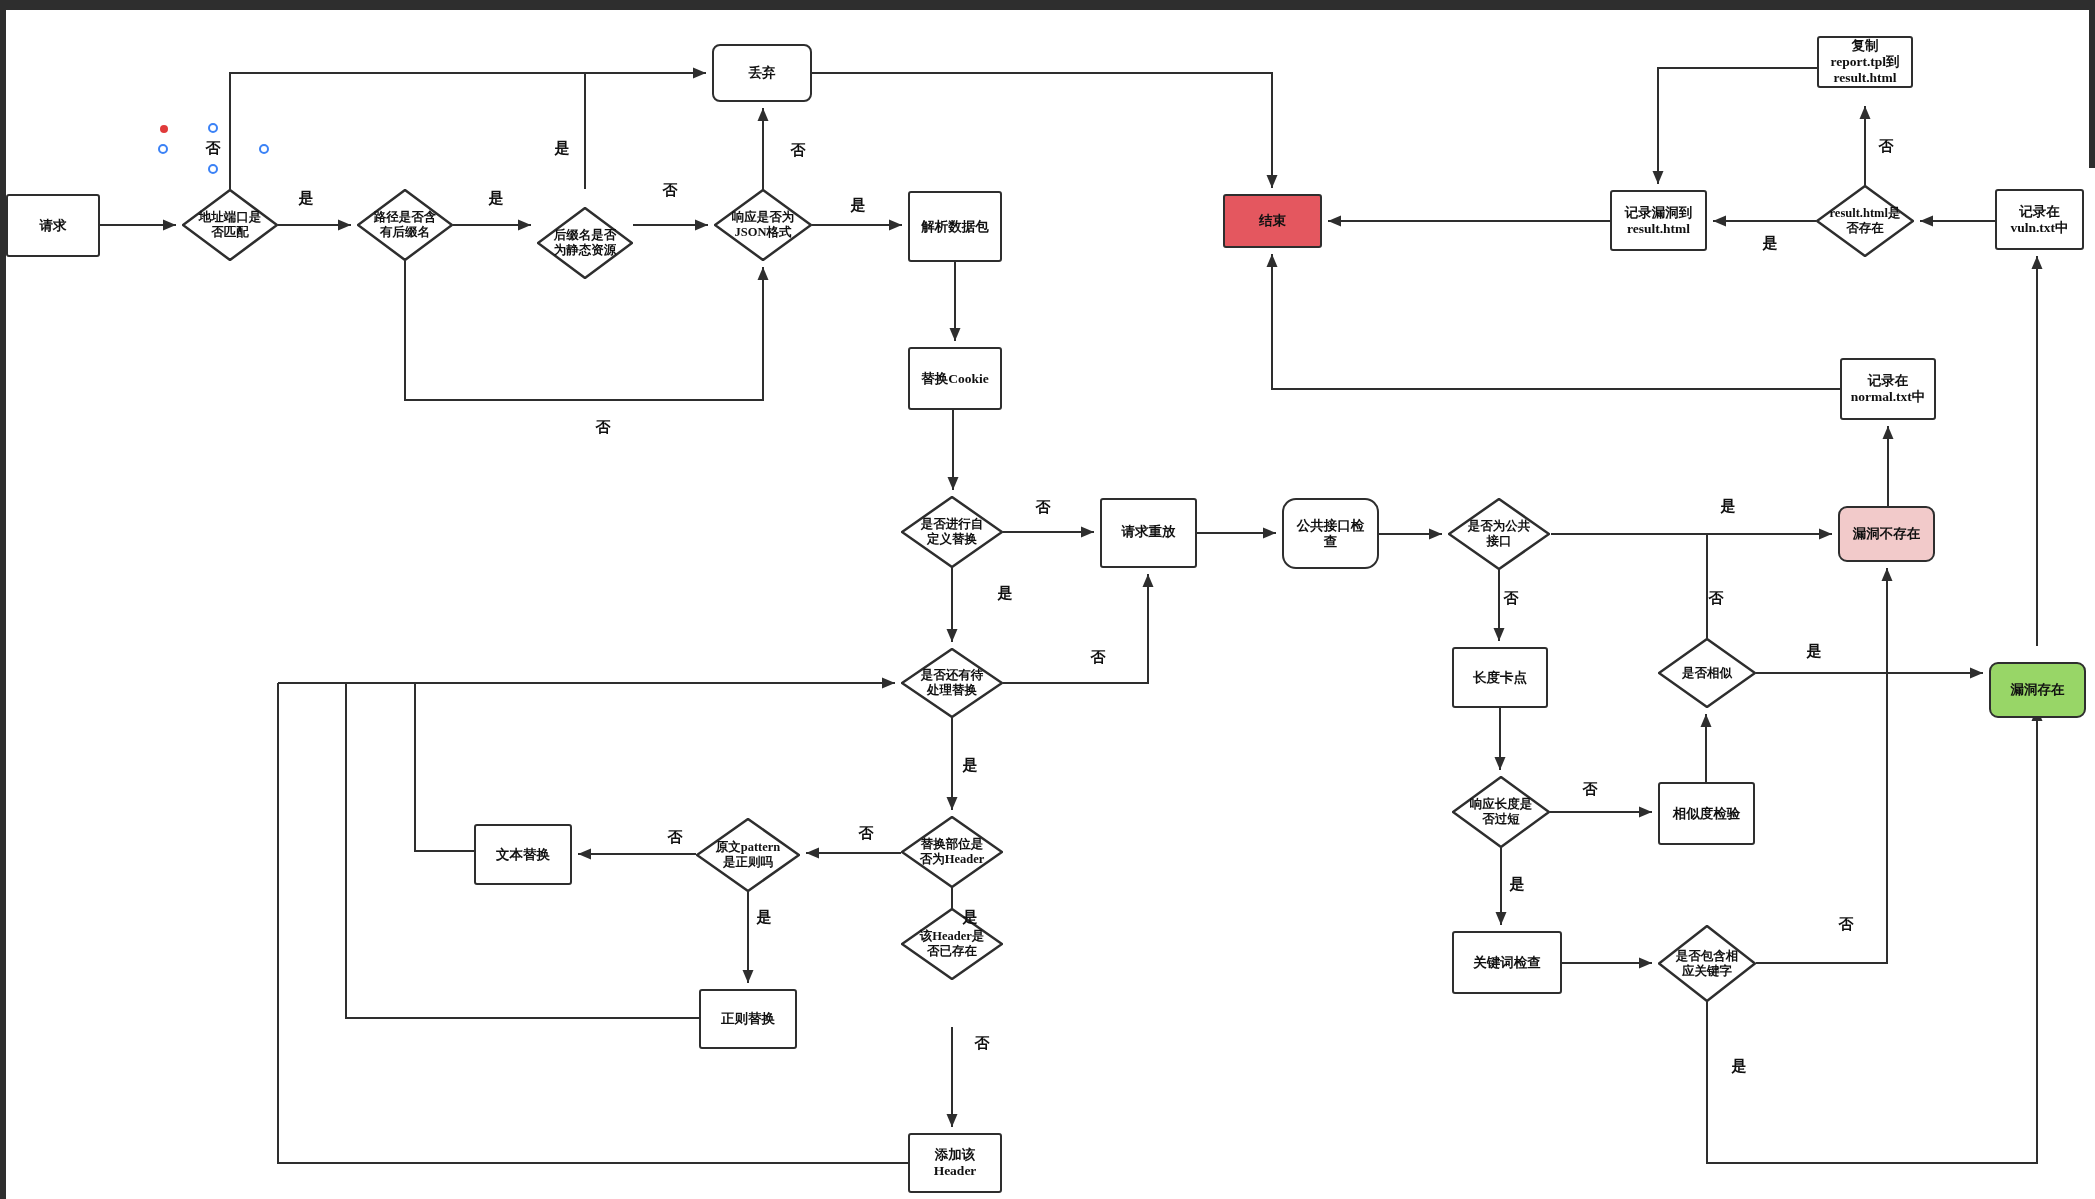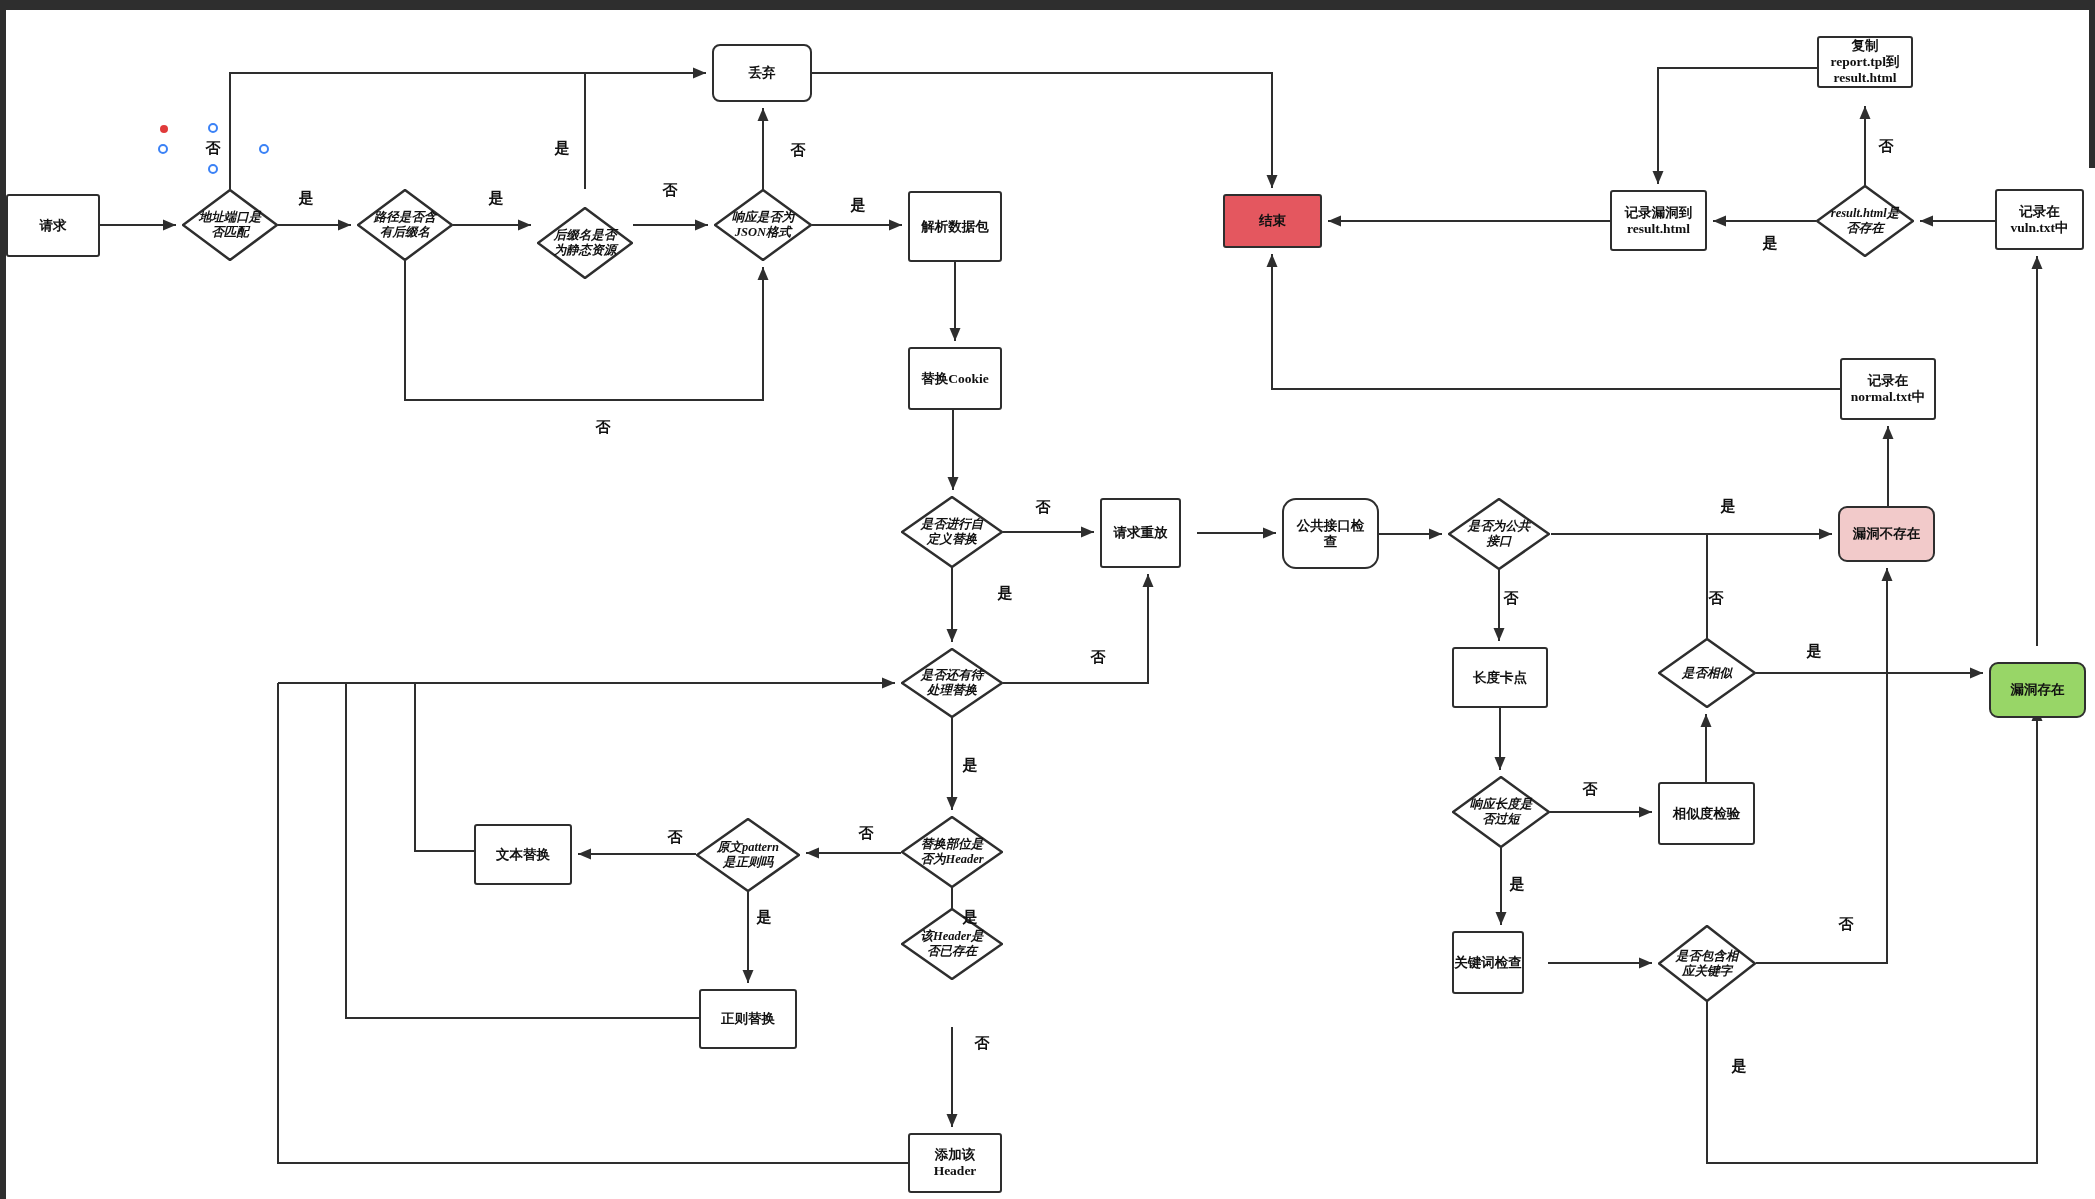--- a/index.html
+++ b/index.html
@@ -17,21 +17,21 @@
     display:flex;align-items:center;justify-content:center;
     text-align:center;
     font-weight:bold;
     color:#111;
     line-height:1.18;
     white-space:pre-line;
   }
   .node.rect{background:#fff;border:2.5px solid #2e2e2e;font-size:13.5px;}
   .node.diamond{border:none;background:transparent;font-size:12.5px;}
   .node.diamond svg{position:absolute;left:0;top:0;}
-  .node.diamond .txt{position:relative;z-index:2;font-style:italic;}
+  .node.diamond .txt{position:relative;z-index:2;}
   .edge-label{
     position:absolute;
     transform:translate(-50%,-50%);
     font-size:15px;font-weight:bold;color:#111;
     background:transparent;
   }
   .handle{position:absolute;border-radius:50%;transform:translate(-50%,-50%);box-sizing:border-box;}
   #edges{position:absolute;left:0;top:0;z-index:1;}
   .node,.edge-label{z-index:2;}
 </style>
@@ -128,30 +128,30 @@
       <polygon points="1658,184 1652.5,171 1663.5,171" fill="#2e2e2e"></polygon>
       <polyline points="1610,221 1328,221" fill="none" stroke="#2e2e2e" stroke-width="2"></polyline>
       <polygon points="1328,221 1341,215.5 1341,226.5" fill="#2e2e2e"></polygon>
       <polyline points="812,73 1272,73 1272,188" fill="none" stroke="#2e2e2e" stroke-width="2"></polyline>
       <polygon points="1272,188 1266.5,175 1277.5,175" fill="#2e2e2e"></polygon>
     </svg>
     <div class="node rect" style="left: 6px; top: 194px; width: 94px; height: 63px; background: rgb(255, 255, 255); border-radius: 3px;"><div class="txt">请求</div></div>
     <div class="node rect" style="left: 712px; top: 44px; width: 100px; height: 58px; background: rgb(255, 255, 255); border-radius: 8px;"><div class="txt">丢弃</div></div>
     <div class="node rect" style="left: 908px; top: 191px; width: 94px; height: 71px; background: rgb(255, 255, 255); border-radius: 3px;"><div class="txt">解析数据包</div></div>
     <div class="node rect" style="left: 908px; top: 347px; width: 94px; height: 63px; background: rgb(255, 255, 255); border-radius: 3px;"><div class="txt">替换Cookie</div></div>
-    <div class="node rect" style="left: 1100px; top: 498px; width: 81px; height: 70px; background: rgb(255, 255, 255); border-radius: 3px;"><div class="txt">请求重放</div></div>
+    <div class="node rect" style="left: 1100px; top: 498px; width: 97px; height: 70px; background: rgb(255, 255, 255); border-radius: 3px; font-family: Liberation Mono, monospace;"><div class="txt">请求重放</div></div>
     <div class="node rect" style="left: 1282px; top: 498px; width: 97px; height: 71px; background: rgb(255, 255, 255); border-radius: 14px;"><div class="txt">公共接口检
 查</div></div>
     <div class="node rect" style="left: 474px; top: 824px; width: 98px; height: 61px; background: rgb(255, 255, 255); border-radius: 3px;"><div class="txt">文本替换</div></div>
     <div class="node rect" style="left: 699px; top: 989px; width: 98px; height: 60px; background: rgb(255, 255, 255); border-radius: 3px;"><div class="txt">正则替换</div></div>
     <div class="node rect" style="left: 908px; top: 1133px; width: 94px; height: 60px; background: rgb(255, 255, 255); border-radius: 3px;"><div class="txt">添加该
 Header</div></div>
     <div class="node rect" style="left: 1452px; top: 647px; width: 96px; height: 61px; background: rgb(255, 255, 255); border-radius: 3px;"><div class="txt">长度卡点</div></div>
     <div class="node rect" style="left: 1658px; top: 782px; width: 97px; height: 63px; background: rgb(255, 255, 255); border-radius: 3px;"><div class="txt">相似度检验</div></div>
-    <div class="node rect" style="left: 1452px; top: 931px; width: 72px; height: 63px; background: rgb(255, 255, 255); border-radius: 3px;"><div class="txt">关键词检查</div></div>
+    <div class="node rect" style="left: 1452px; top: 931px; width: 110px; height: 63px; background: rgb(255, 255, 255); border-radius: 3px;"><div class="txt">关键词检查</div></div>
     <div class="node rect" style="left: 1610px; top: 190px; width: 97px; height: 61px; background: rgb(255, 255, 255); border-radius: 3px;"><div class="txt">记录漏洞到
 result.html</div></div>
     <div class="node rect" style="left: 1817px; top: 36px; width: 96px; height: 52px; background: rgb(255, 255, 255); border-radius: 3px;"><div class="txt">复制
 report.tpl到
 result.html</div></div>
     <div class="node rect" style="left: 1995px; top: 189px; width: 89px; height: 61px; background: rgb(255, 255, 255); border-radius: 3px;"><div class="txt">记录在
 vuln.txt中</div></div>
     <div class="node rect" style="left: 1840px; top: 358px; width: 96px; height: 62px; background: rgb(255, 255, 255); border-radius: 3px;"><div class="txt">记录在
 normal.txt中</div></div>
     <div class="node rect" style="left: 1223px; top: 194px; width: 99px; height: 54px; background: rgb(228, 87, 95); border-radius: 3px;"><div class="txt">结束</div></div>

